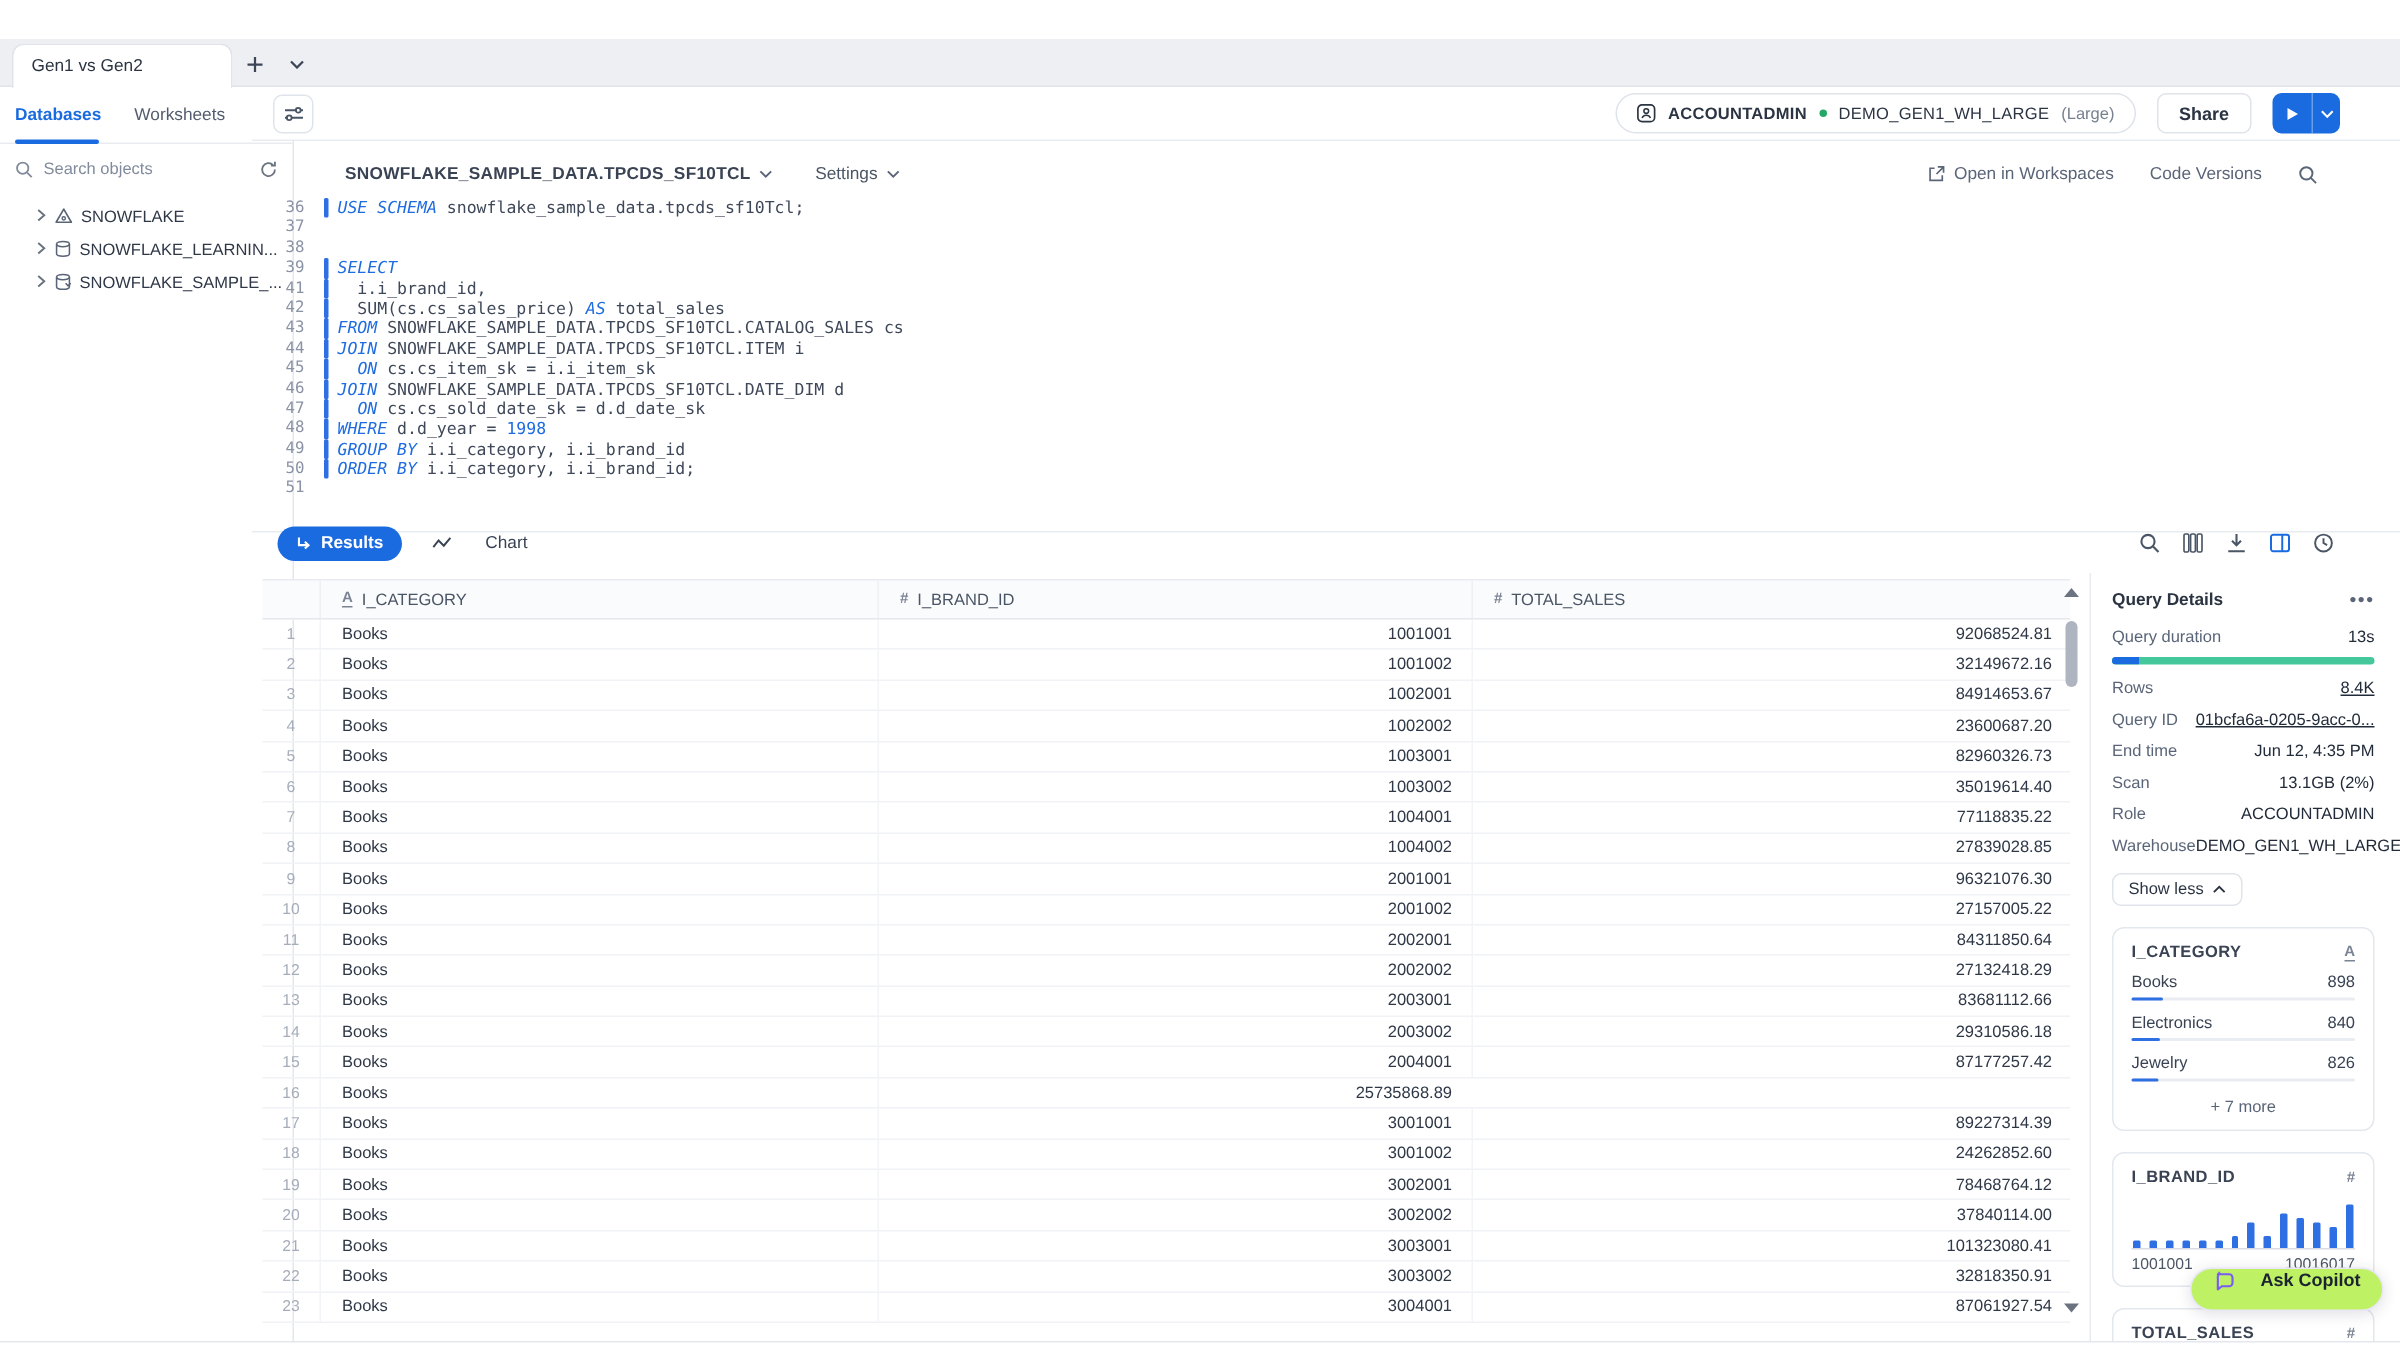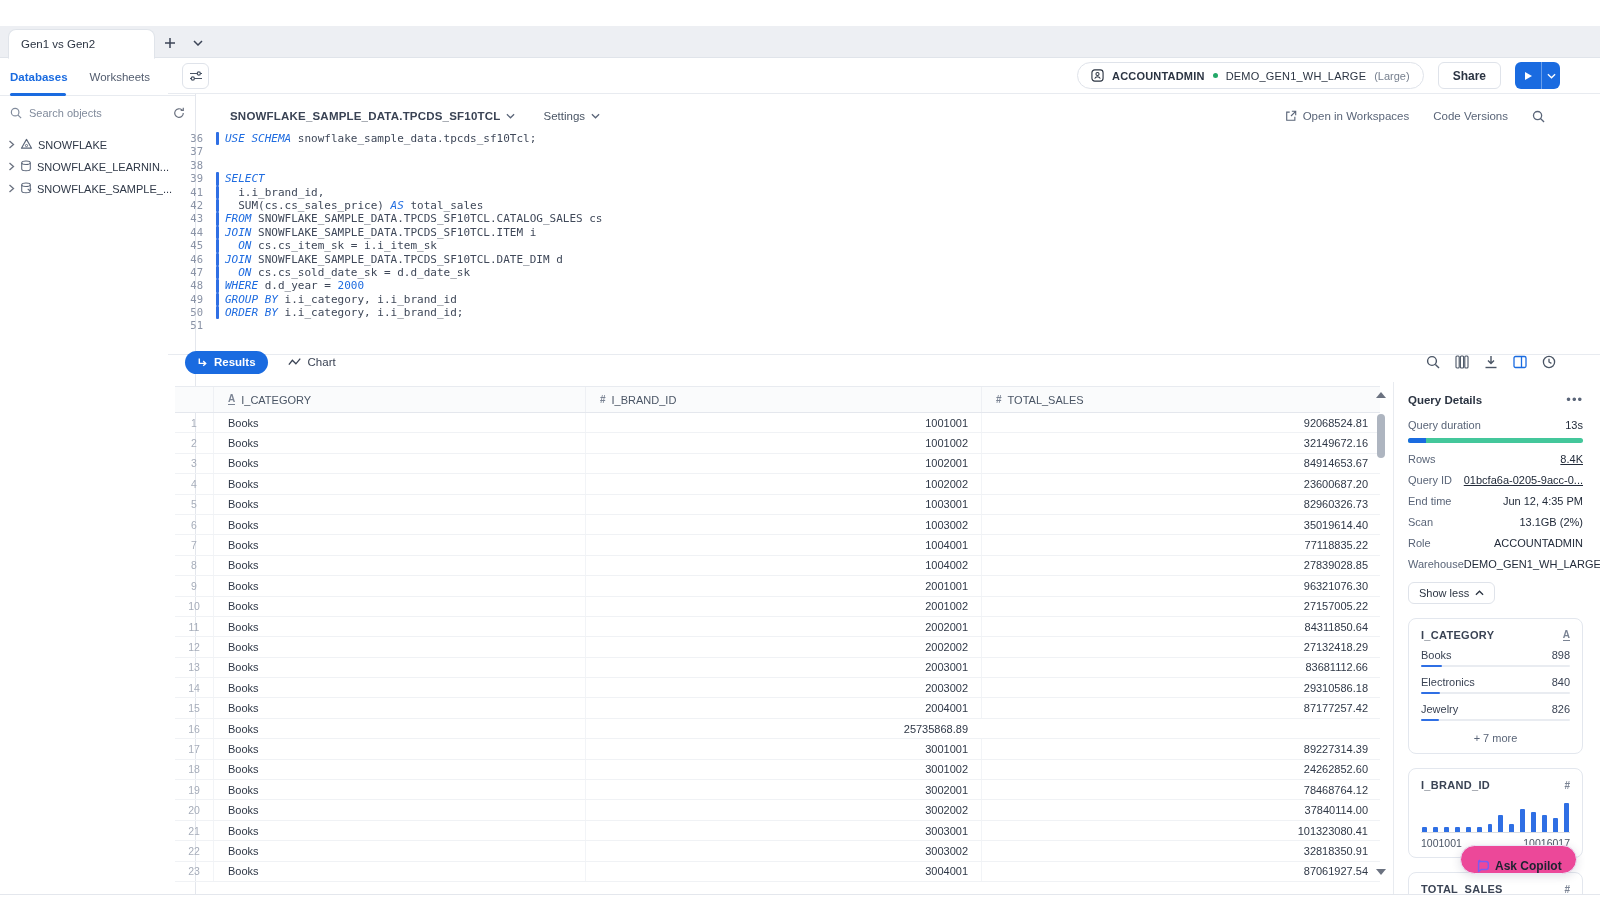--- a/index.html
+++ b/index.html
@@ -16,21 +16,21 @@
   .strip-btn { position:absolute; top:7px; width:20px; height:20px; display:flex; align-items:center; justify-content:center; color:#3c4557; cursor:pointer; }
   
   .sidebar { position:absolute; top:32px; left:0; width:196px; bottom:31px; background:#fff; border-right:1px solid #e4e7ed; }
   .side-tabs { position:relative; height:38px; border-bottom:1px solid #e8ebf0; display:flex; align-items:center; padding:0 10px; gap:22px; }
   .side-tab { font-size:11.5px; color:#525c6e; cursor:pointer; }
   .side-tab.active { color:#1a6be0; font-weight:bold; }
   .side-tab-underline { position:absolute; left:10px; bottom:-1px; width:56px; height:3px; background:#1a6be0; border-radius:2px; }
   .side-search { height:34px; display:flex; align-items:center; padding:0 10px; gap:7px; color:#818b9c; font-size:11px; }
   .side-search .grow { flex:1; }
   .tree { padding-top:4px; }
-  .tree-item { height:22px; display:flex; align-items:center; gap:5px; padding-left:8px; font-size:11px; color:#2f3847; cursor:pointer; }
+  .tree-item { height:22px; display:flex; align-items:center; gap:5px; padding-left:24px; font-size:11px; color:#2f3847; cursor:pointer; }
   .tree-item svg { flex:none; }
   
   .toolbar { position:absolute; left:168px; top:32px; right:0; height:36px; background:#fff; border-bottom:1px solid #e8ebf0;
     display:flex; align-items:center; padding:0 40px 0 14px; }
   .filter-btn { width:27px; height:26px; border:1px solid #dfe3ea; border-radius:6px; display:flex; align-items:center; justify-content:center; color:#4a5565; cursor:pointer; }
   .toolbar .spacer { flex:1; }
   .ctx-pill { height:27px; border:1px solid #dfe3ea; border-radius:14px; display:flex; align-items:center; gap:8px; padding:0 13px; font-size:11px; cursor:pointer; }
   .ctx-pill .rolename { font-weight:bold; color:#2b3442; letter-spacing:.2px; }
   .ctx-dot { width:5px; height:5px; border-radius:50%; background:#23a868; }
   .ctx-pill .wh { color:#2b3442; letter-spacing:.2px; }
@@ -54,21 +54,21 @@
   .stmt-bar { width:3px; margin-left:13px; flex:none; background:transparent; border-radius:1px; }
   .stmt-bar.on { background:#2f6fe4; }
   .code-text { white-space:pre; margin-left:6px; color:#3f4859; }
   .tk-kw { color:#1f6ce0;font-style:italic; }
   .tk-num { color:#1f6ce0; }
   .tk-pl { color:#3f4859; }
   
   .results-bar { position:absolute; left:168px; right:0; top:328px; height:15px; border-top:1px solid #e8ebf0; display:flex; align-items:center; padding:0 40px 0 17px; }
   .results-pill { height:23px; background:#1a6be0; color:#fff; border-radius:12px; display:flex; align-items:center; gap:6px; padding:0 12px;
     font-size:11.5px; font-weight:bold; cursor:pointer; }
-  .chart-tab { display:flex; align-items:center; gap:6px; margin-left:20px; font-size:11.5px; color:#3a4354; cursor:pointer; }
+  .chart-tab { display:flex; align-items:center; gap:22px; margin-left:20px; font-size:11.5px; color:#3a4354; cursor:pointer; }
   .results-bar .spacer { flex:1; }
   .res-icon { width:22px; height:22px; display:flex; align-items:center; justify-content:center; color:#4a5565; margin-left:7px; cursor:pointer; }
   .res-icon.active { color:#1a6be0; }
   
   .tablewrap { position:absolute; left:168px; top:360px; width:1212px; bottom:31px; overflow:hidden; }
   .thead { display:grid; grid-template-columns:38px 372px 396px 400px; margin-left:7px; height:27px;
     border-top:1px solid #e8ebf0; border-bottom:1px solid #e4e7ed; background:#fafbfc; }
   .th { display:flex; align-items:center; gap:6px; padding-left:14px; font-size:11px; color:#4a5565; border-left:1px solid #eef0f4; }
   .th:first-child { border-left:none; }
   .type-glyph { font-size:10px; color:#7b8494; font-weight:bold; }
@@ -103,22 +103,22 @@
   .card-title { font-size:11px; font-weight:bold; color:#3a4354; letter-spacing:.3px; }
   .cat-item { margin-bottom:9px; }
   .cat-line1 { display:flex; justify-content:space-between; font-size:11px; color:#3a4354; margin-bottom:4px; }
   .cat-track { height:2px; background:#e9ecf1; border-radius:1px; }
   .cat-fill { height:2px; background:#2f6fe4; border-radius:1px; }
   .cat-more { text-align:center; font-size:11px; color:#5a6578; padding:2px 0 1px; cursor:pointer; }
   .hist { height:34px; display:flex; align-items:flex-end; gap:6px; border-bottom:1px solid #d8dce2; padding:0 1px; }
   .hist .bar { width:6px; background:#2f6fe4; border-radius:1px 1px 0 0; }
   .hist-labels { display:flex; justify-content:space-between; font-size:10.5px; color:#4a5565; margin-top:4px; }
   
-  .copilot { position:absolute; left:1460px; top:819px; height:29px; border-radius:15px; background:#ec4899; border:1px solid #e9e7f6;
-    box-shadow:0 2px 10px rgba(40,40,80,.15); display:flex; align-items:flex-end; gap:4px; padding:0 14px; cursor:pointer; z-index:5; }
+  .copilot { position:absolute; left:1460px; top:819px; height:29px; border-radius:15px; background:#bef264; border:1px solid #e9e7f6;
+    box-shadow:0 2px 10px rgba(40,40,80,.15); display:flex; align-items:flex-start; gap:16px; padding:0 14px; cursor:pointer; z-index:5; }
   .copilot-label { font-size:12px; font-weight:bold; color:#1c2330; }
   
   .bottombar { position:absolute; left:0; right:0; bottom:0; height:31px; background:#fff; border-top:1px solid #e4e7ed;
     display:flex; align-items:center; padding:0 16px 0 12px; }
   .layout-icons { display:flex; gap:9px; }
   .layout-icons span { display:flex; cursor:pointer; }
   .bottombar .spacer { flex:1; }
   .help-icon { width:14px; height:14px; border:1.2px solid #6b7280; border-radius:50%; color:#6b7280; font-size:9.5px; font-weight:bold;
     display:flex; align-items:center; justify-content:center; cursor:pointer; }
 </style>
@@ -315,21 +315,21 @@
           <span class="code-text"><span class="tk-kw">JOIN</span><span class="tk-pl"> SNOWFLAKE_SAMPLE_DATA.TPCDS_SF10TCL.DATE_DIM d</span></span>
         </div>
         <div class="code-line">
           <span class="ln">47</span>
           <span class="stmt-bar on"></span>
           <span class="code-text"><span class="tk-pl">  </span><span class="tk-kw">ON</span><span class="tk-pl"> cs.cs_sold_date_sk = d.d_date_sk</span></span>
         </div>
         <div class="code-line">
           <span class="ln">48</span>
           <span class="stmt-bar on"></span>
-          <span class="code-text"><span class="tk-kw">WHERE</span><span class="tk-pl"> d.d_year = </span><span class="tk-num">2000</span></span>
+          <span class="code-text"><span class="tk-kw">WHERE</span><span class="tk-pl"> d.d_year = </span><span class="tk-num">1998</span></span>
         </div>
         <div class="code-line">
           <span class="ln">49</span>
           <span class="stmt-bar on"></span>
           <span class="code-text"><span class="tk-kw">GROUP BY</span><span class="tk-pl"> i.i_category, i.i_brand_id</span></span>
         </div>
         <div class="code-line">
           <span class="ln">50</span>
           <span class="stmt-bar on"></span>
           <span class="code-text"><span class="tk-kw">ORDER BY</span><span class="tk-pl"> i.i_category, i.i_brand_id;</span></span>

